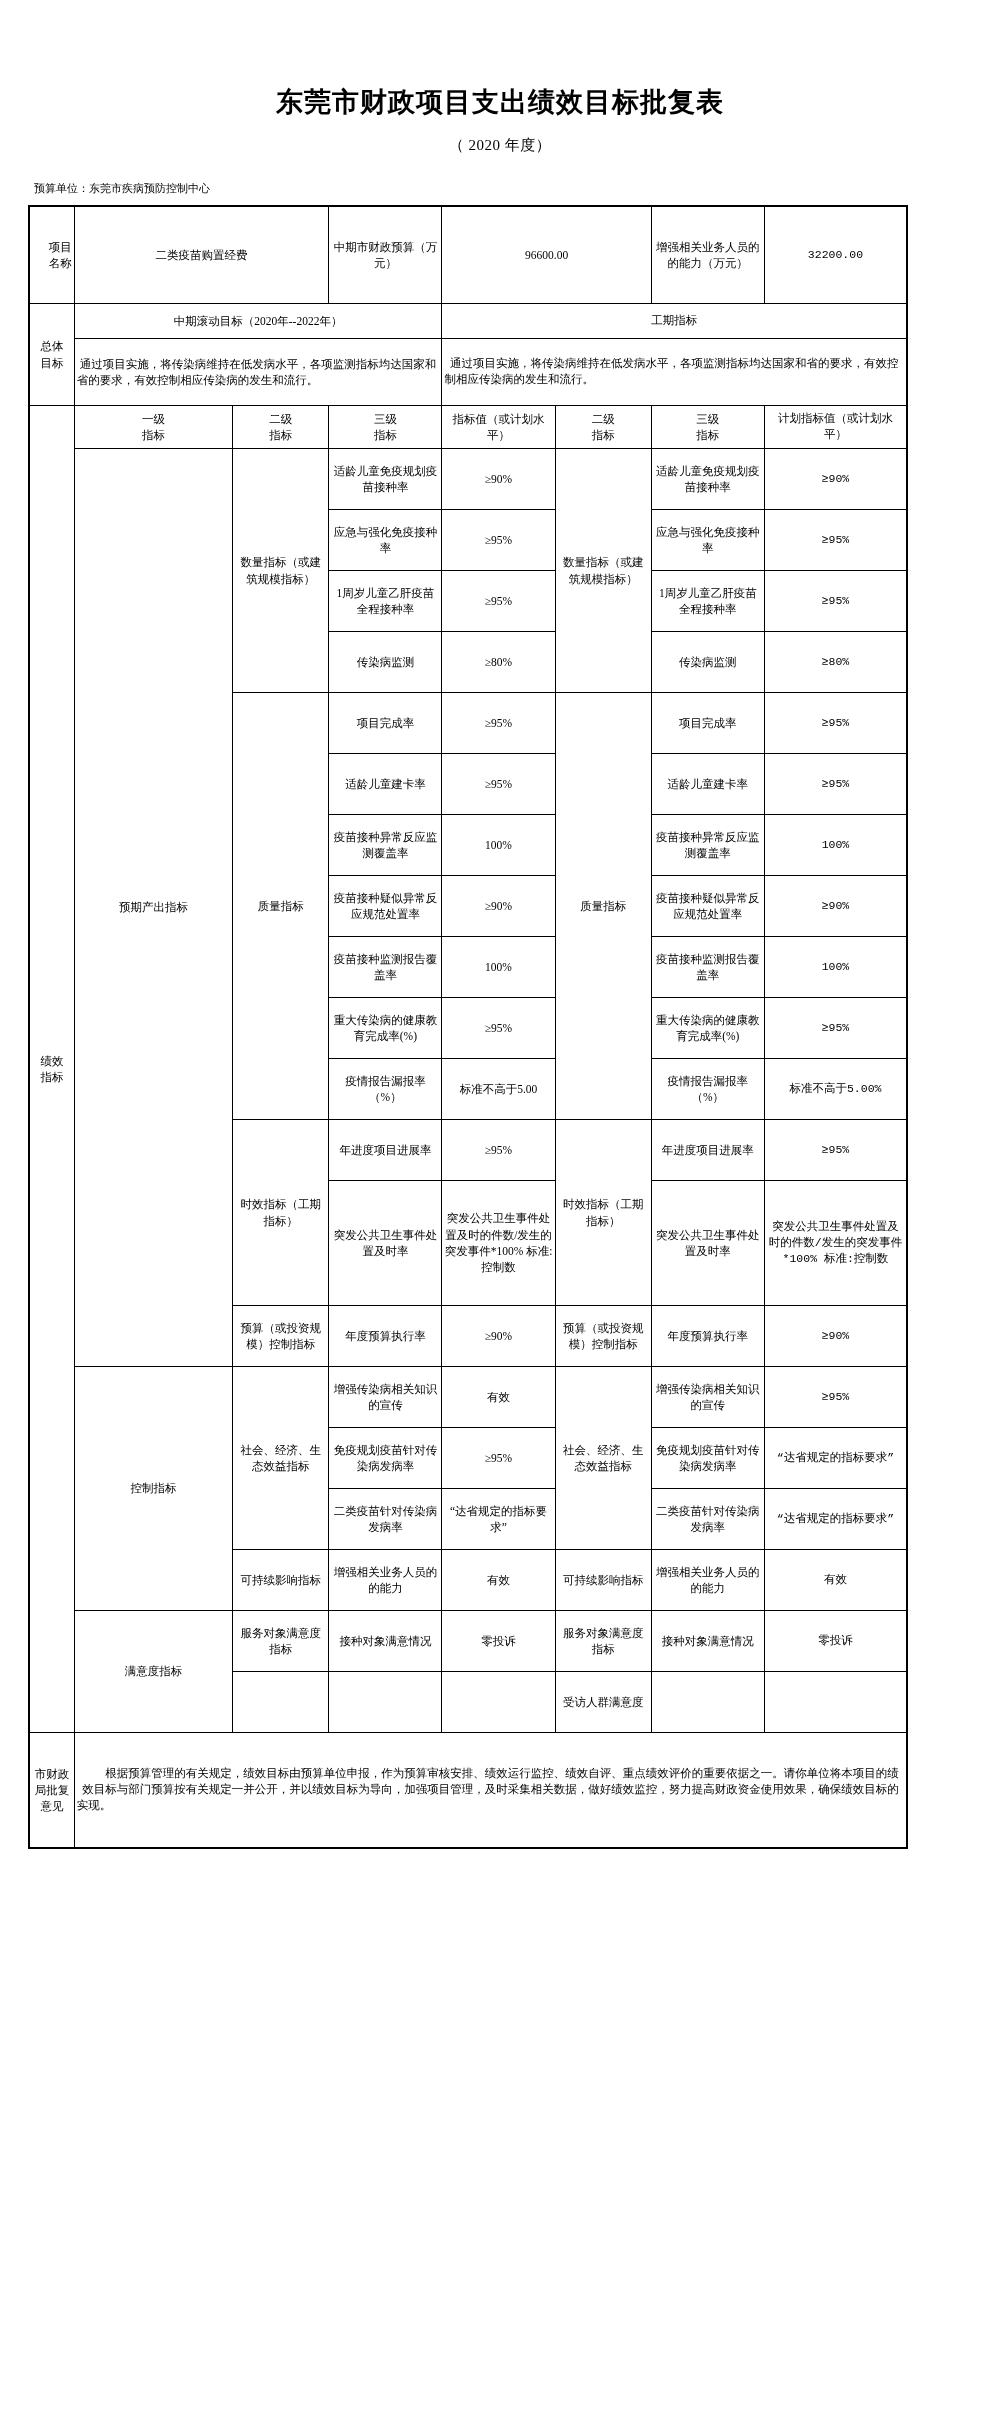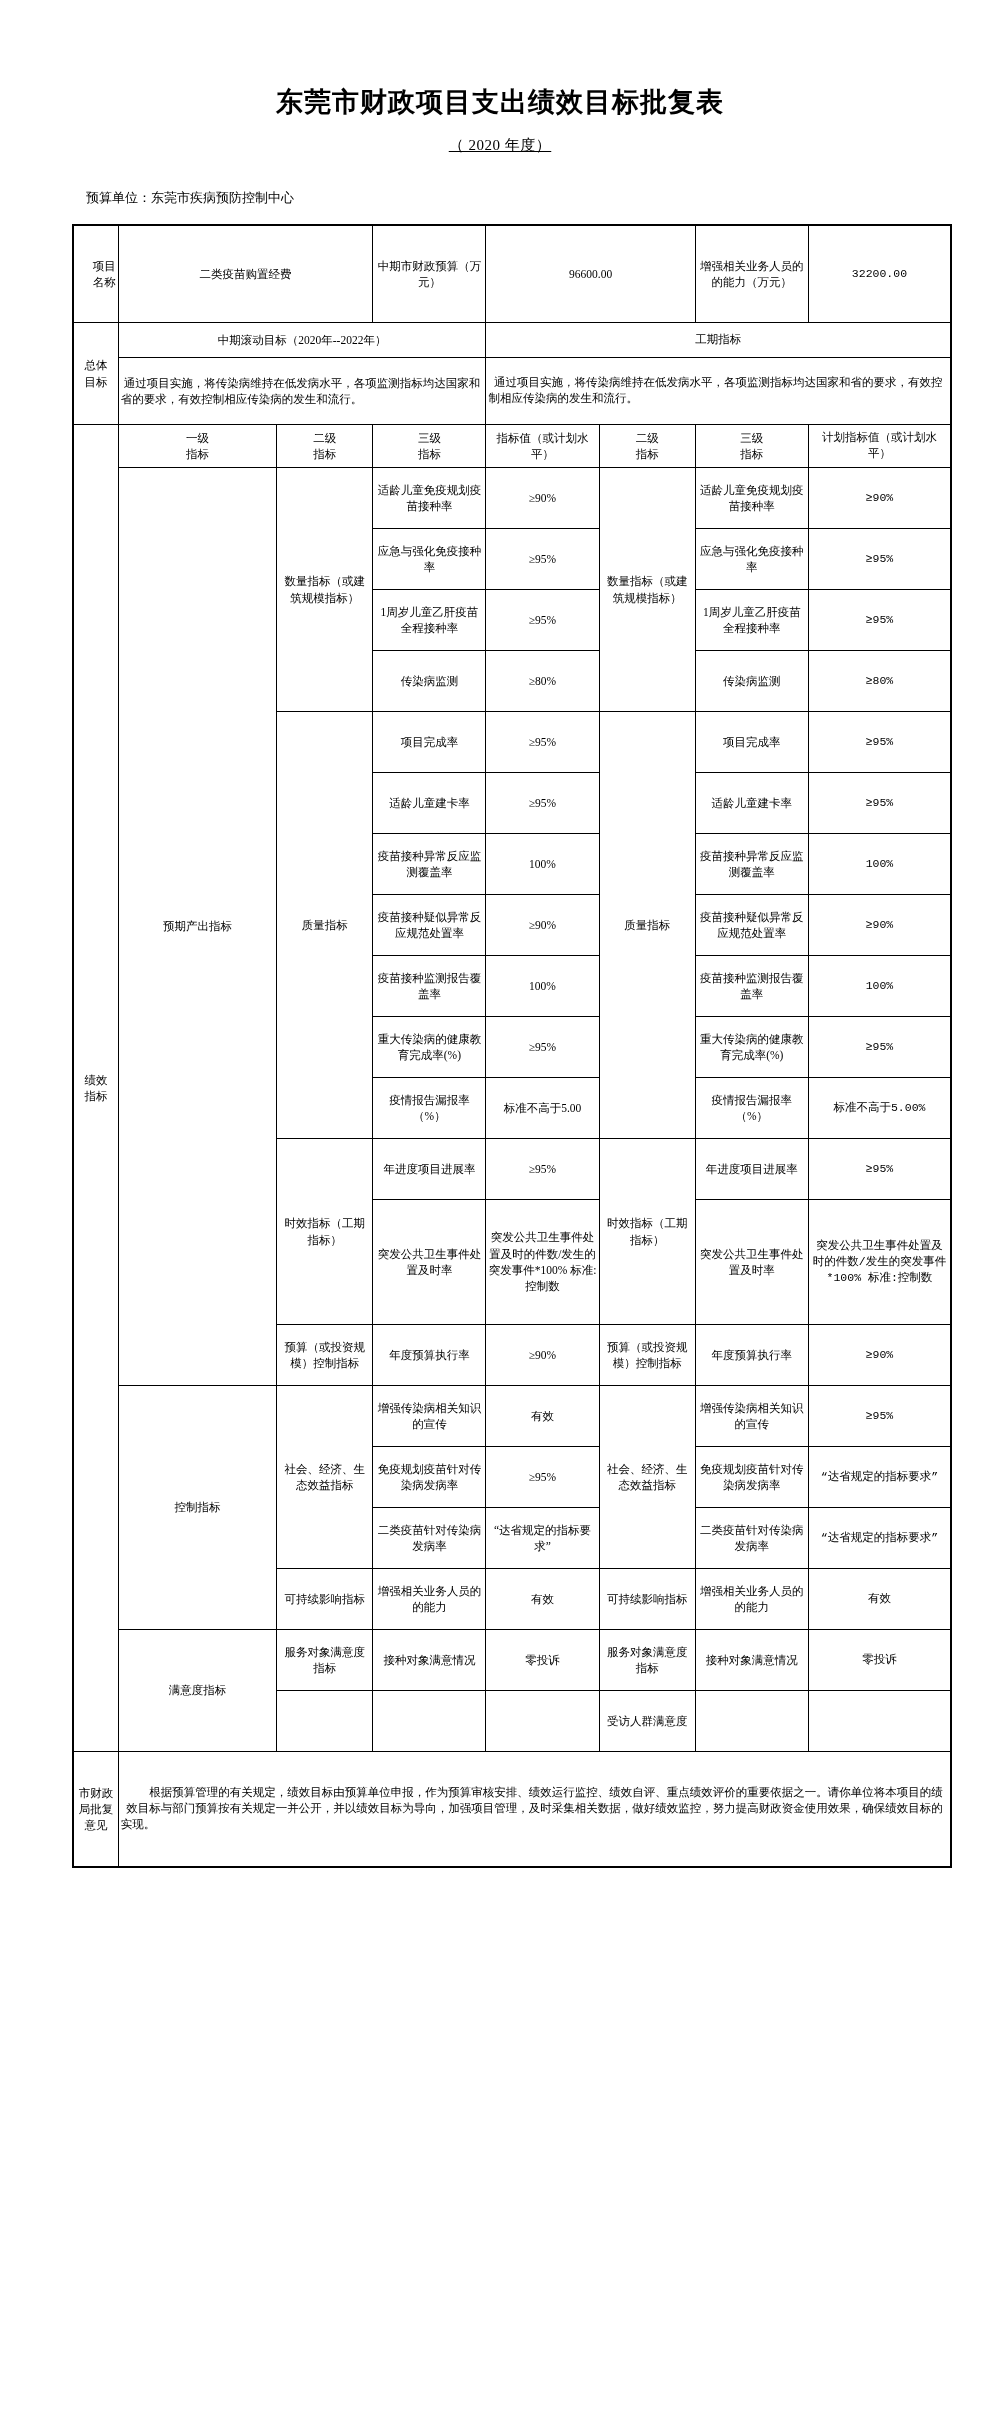--- a/index.html
+++ b/index.html
@@ -12,42 +12,41 @@
     height: 2422px;
     font-family: "Liberation Serif", "DejaVu Serif", serif;
     color: #000000;
     -webkit-font-smoothing: none;
   }
   .page {
     position: relative;
     width: 1000px;
     height: 2422px;
     box-sizing: border-box;
-    padding: 0 72px;
+    padding: 0 28px;
   }
   .doc-title {
     text-align: center;
     font-size: 27px;
     font-weight: bold;
     letter-spacing: 1px;
     margin: 0;
     padding-top: 84px;
     font-family: "Liberation Serif", "DejaVu Serif", serif;
   }
   .doc-subtitle {
     text-align: center;
     font-size: 15px;
     margin: 0;
     padding-top: 16px;
     letter-spacing: 0.5px;
-    text-decoration: underline;
   }
   .budget-unit {
-    font-size: 13px;
-    margin: 12px;
+    font-size: 11px;
+    margin: 4px;
     padding-top: 22px;
     padding-bottom: 5px;
     padding-left: 2px;
   }
 
   table.main {
     border-collapse: collapse;
     width: 880px;
     table-layout: fixed;
     border: 2px solid #000;

